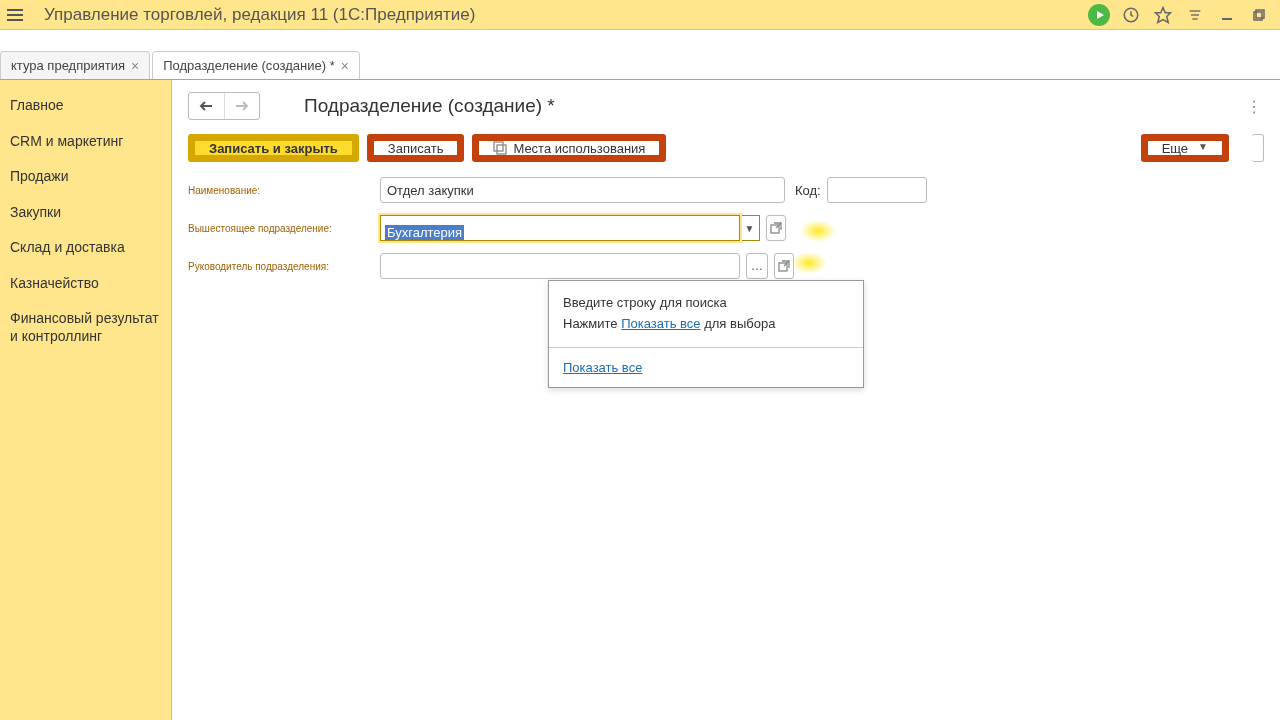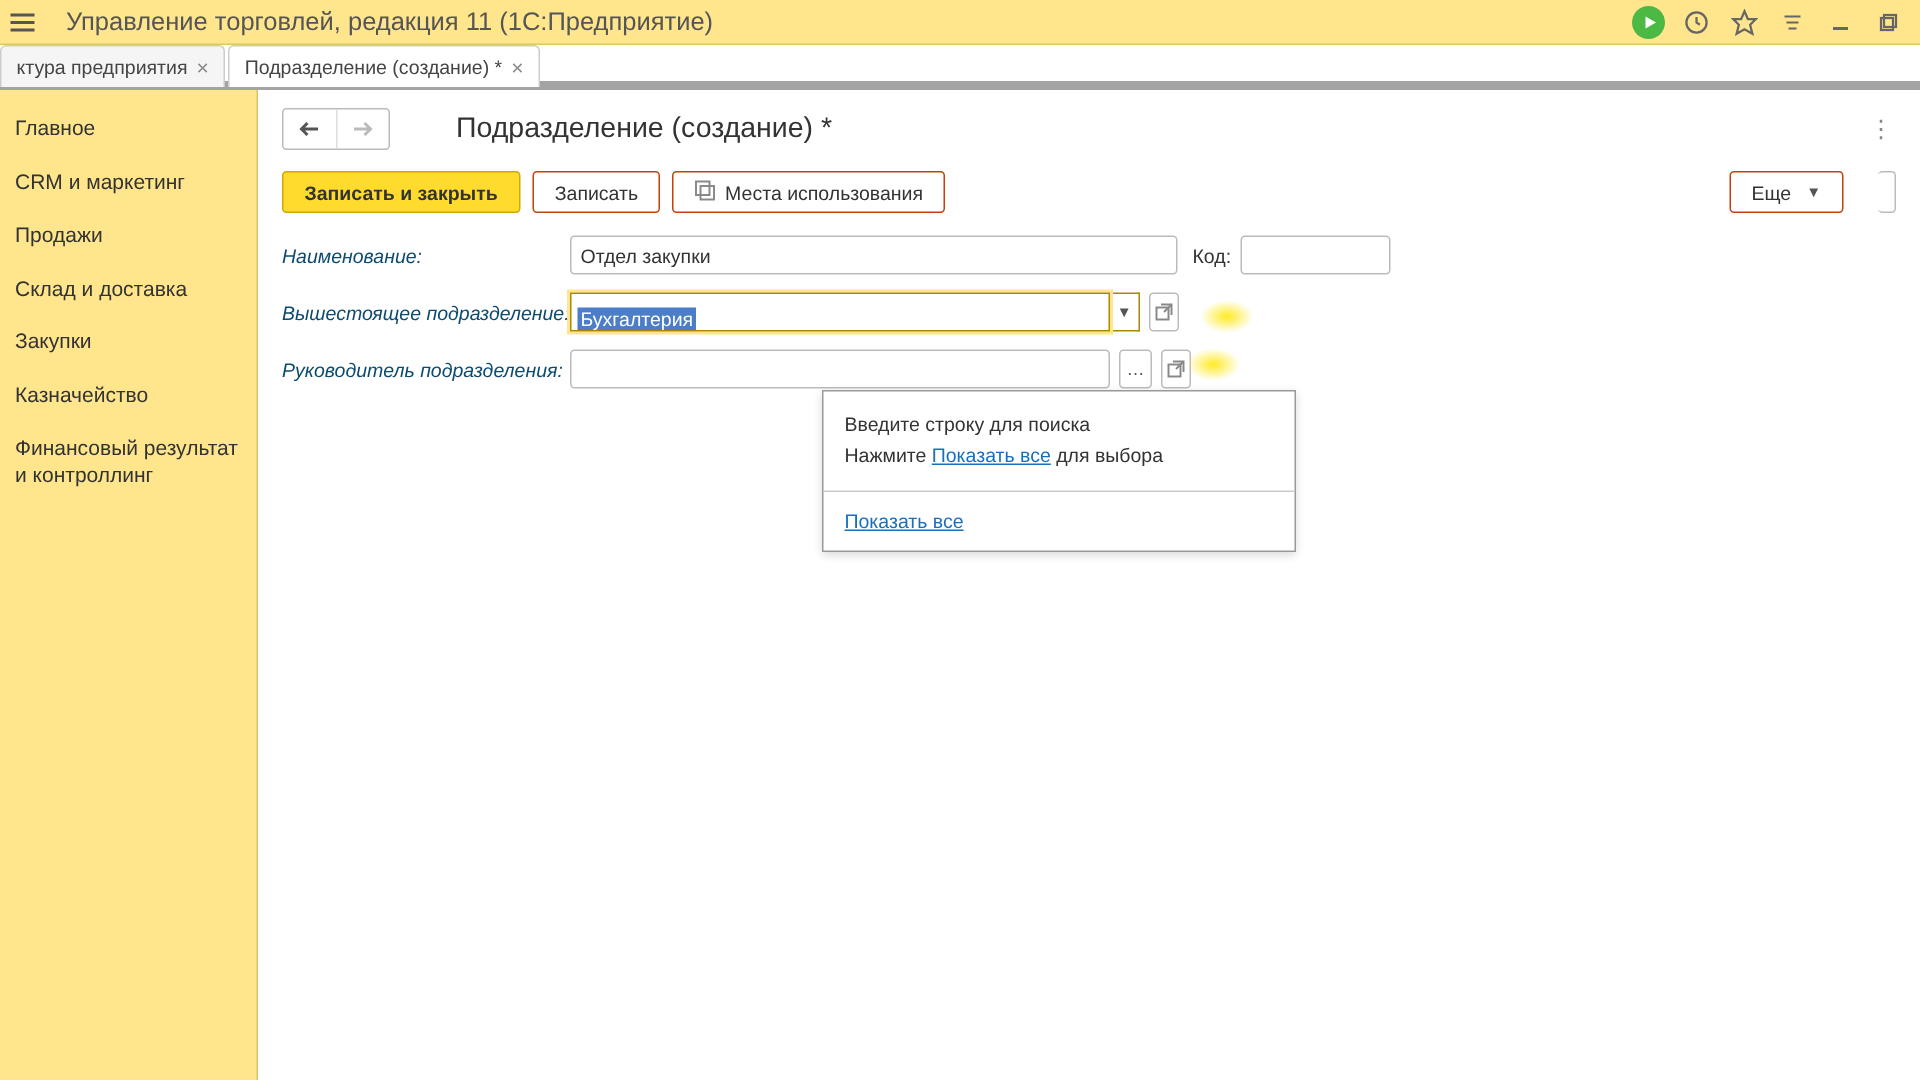--- a/index.html
+++ b/index.html
@@ -7,48 +7,48 @@
 
 .titlebar { height: 30px; background: #ffe68c; display: flex; align-items: center; border-bottom: 1px solid #e0c766; }
 .hamburger { width: 30px; height: 30px; display: flex; flex-direction: column; justify-content: center; align-items: center; gap: 3px; cursor: pointer; }
 .hamburger span { width: 16px; height: 2px; background: #555; }
 .title-text { color: #555; margin-left: 14px; font-size: 17px; }
 .title-right { margin-left: auto; display: flex; align-items: center; gap: 10px; padding-right: 10px; }
 .title-icon { width: 22px; height: 22px; display: flex; align-items: center; justify-content: center; cursor: pointer; color: #555; }
 .green-circle { width: 22px; height: 22px; border-radius: 50%; background: #4cb944; display: flex; align-items: center; justify-content: center; }
 .green-circle::after { content: ""; width: 0; height: 0; border-left: 7px solid #fff; border-top: 4px solid transparent; border-bottom: 4px solid transparent; margin-left: 2px; }
 
-.tabs { height: 30px; background: #fff; display: flex; align-items: flex-start; border-bottom: 6px solid #a3a3a3; }
+.tabs { height: 30px; background: #fff; display: flex; align-items: flex-end; border-bottom: 1px solid #a3a3a3; margin-top: 20px; }
 .tab { height: 28px; padding: 0 10px; display: flex; align-items: center; gap: 6px; border: 1px solid #ccc; border-bottom: none; border-radius: 4px 4px 0 0; background: #f5f5f5; margin-right: 2px; font-size: 13px; color: #444; cursor: pointer; }
 .tab.active { background: #fff; }
 .tab-close { color: #888; font-size: 14px; cursor: pointer; }
 
 .main { display: flex; height: calc(720px - 60px); }
 .sidebar { width: 172px; background: #ffe68c; border-right: 1px solid #d9c26a; padding-top: 8px; }
 .side-item { padding: 9px 10px; color: #333; font-size: 14px; cursor: pointer; line-height: 1.25; }
 
 .content { flex: 1; padding: 12px 16px; position: relative; }
 .topnav { display: flex; align-items: center; gap: 14px; }
 .navbox { width: 72px; height: 28px; border: 1px solid #bbb; border-radius: 3px; display: flex; }
 .navbtn { flex: 1; display: flex; align-items: center; justify-content: center; color: #666; cursor: pointer; }
 .navbtn:first-child { border-right: 1px solid #ddd; }
 .page-title { font-size: 19px; color: #333; margin-left: 30px; }
 .dots-btn { margin-left: auto; width: 20px; height: 20px; display: flex; align-items: center; justify-content: center; color: #888; cursor: pointer; font-size: 16px; }
 
 .toolbar { margin-top: 14px; display: flex; gap: 8px; align-items: center; }
-.btn { height: 28px; padding: 0 14px; border: 1px solid #c2410c; border-radius: 3px; background: #fff; display: flex; align-items: center; gap: 6px; font-size: 13px; color: #333; cursor: pointer; }
+.btn { height: 28px; padding: 0 14px; border: 7px solid #c2410c; border-radius: 3px; background: #fff; display: flex; gap: 6px; font-size: 13px; color: #333; cursor: pointer; }
 .btn.primary { background: #ffdb2d; border-color: #d4a800; font-weight: bold; }
 .btn .ico { color: #888; font-size: 13px; }
 .more-right { margin-left: auto; display: flex; gap: 23px; }
 .btn.more .caret { font-size: 10px; margin-left: 4px; color: #555; }
 .cut-btn { width: 12px; height: 28px; border: 1px solid #bbb; border-left: none; border-radius: 3px; background: #fff; }
 
 .form { margin-top: 14px; }
 .row { display: flex; align-items: center; margin-bottom: 10px; min-height: 28px; }
-.label { width: 192px; color: #0c4a6e; font-size: 13px; font-style: italic; }
+.label { width: 192px; color: #a16207; font-size: 10px; }
 .input { height: 26px; border: 1px solid #bbb; border-radius: 3px; padding: 0 6px; font-size: 13px; color: #333; outline: none; background: #fff; }
 .input.name { width: 405px; position: relative; }
 .code-label { margin-left: 10px; color: #333; }
 .input.code { width: 100px; margin-left: 6px; }
 .combo-wrap { display: flex; position: relative; }
 .combo { width: 360px; height: 26px; border: 1px solid #a88800; background: #fff; display: flex; align-items: flex-end; padding: 0 4px; position: relative; box-shadow: 0 0 0 2px #ffe68c; }
 .combo-sel { background: #4b7dc9; color: #fff; padding: 0 2px; font-size: 13px; }
 .combo-btn { width: 20px; height: 26px; border: 1px solid #a88800; border-left: none; background: #fff; display: flex; align-items: center; justify-content: center; font-size: 10px; color: #555; cursor: pointer; }
 .open-btn { width: 20px; height: 26px; border: 1px solid #bbb; border-radius: 3px; margin-left: 6px; background: #fff; display: flex; align-items: center; justify-content: center; font-size: 11px; color: #777; cursor: pointer; }
 .ref-input { width: 360px; }
@@ -116,22 +116,22 @@
     <span>Подразделение (создание) *</span>
     <span class="tab-close">×</span>
   </div>
 </div>
 
 <div class="main">
   <div class="sidebar">
     <div class="side-item">Главное</div>
     <div class="side-item">CRM и маркетинг</div>
     <div class="side-item">Продажи</div>
+    <div class="side-item">Закупки</div>
     <div class="side-item">Склад и доставка</div>
-    <div class="side-item">Закупки</div>
     <div class="side-item">Казначейство</div>
     <div class="side-item">Финансовый результат и контроллинг</div>
   </div>
 
   <div class="content">
     <div class="topnav">
       <div class="navbox">
         <div class="navbtn">
           <svg width="14" height="12" viewBox="0 0 14 12" fill="none" stroke="#555" stroke-width="2">
               <path d="M13 6H2M6 2L2 6l4 4"></path>

